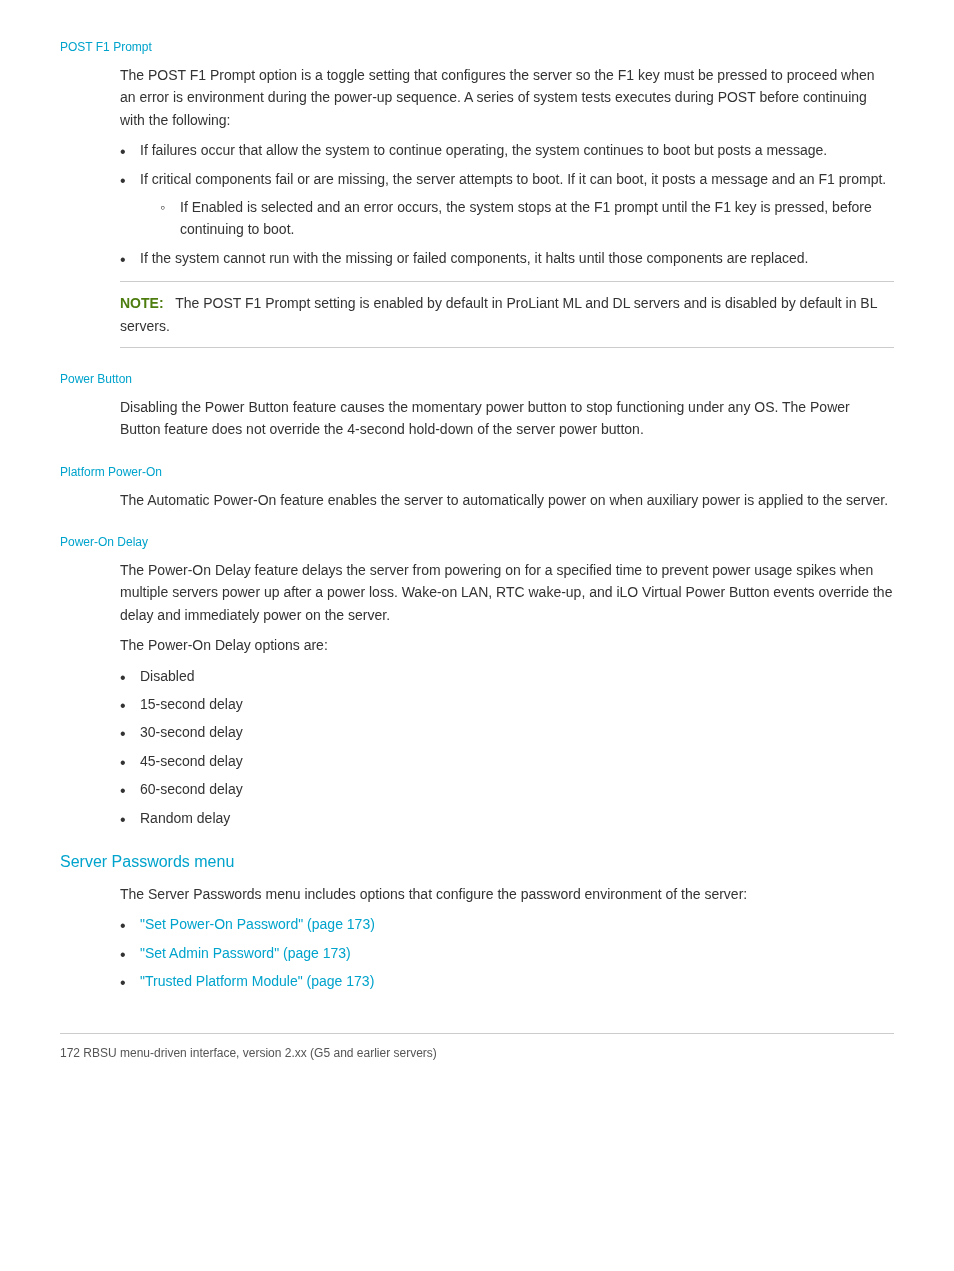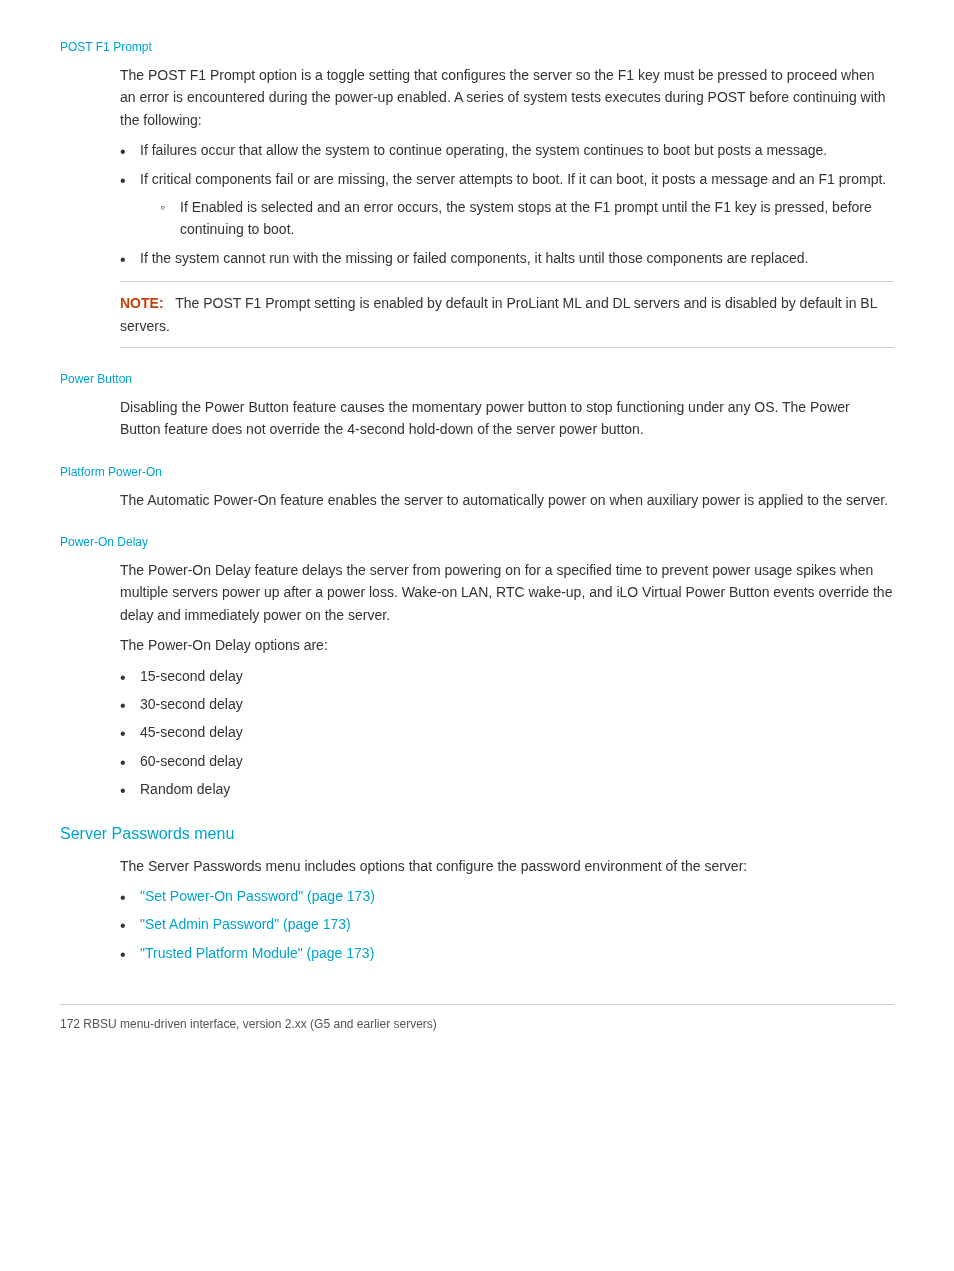--- a/index.html
+++ b/index.html
@@ -92,21 +92,21 @@
     .note-box {
       border-top: 1px solid #ccc;
       border-bottom: 1px solid #ccc;
       padding: 10px 0;
       margin: 12px 0;
       line-height: 1.6;
     }
 
     .note-label {
       font-weight: bold;
-      color: #c2410c;
+      color: #4d7c0f;
     }
 
     .link-text {
       color: #00a3cc;
       text-decoration: none;
     }
 
     .footer {
       margin-top: 40px;
       border-top: 1px solid #ccc;
@@ -114,21 +114,21 @@
       font-size: 12px;
       color: #555;
     }
   </style>
 </head>
 <body>
 
 <div class="section">
   <h2 class="section-title">POST F1 Prompt</h2>
   <div class="section-body">
-    <p>The POST F1 Prompt option is a toggle setting that configures the server so the F1 key must be pressed to proceed when an error is encountered during the power-up enabled. A series of system tests executes during POST before continuing with the following:</p>
+    <p>The POST F1 Prompt option is a toggle setting that configures the server so the F1 key must be pressed to proceed when an error is environment during the power-up sequence. A series of system tests executes during POST before continuing with the following:</p>
     <ul class="bullet-list">
       <li>
         <span>If failures occur that allow the system to continue operating, the system continues to boot but posts a message.</span>
       </li>
       <li>
         <span>If critical components fail or are missing, the server attempts to boot. If it can boot, it posts a message and an F1 prompt.</span>
         <ul class="sub-bullet-list">
           <li>
             <span>If Enabled is selected and an error occurs, the system stops at the F1 prompt until the F1 key is pressed, before continuing to boot.</span>
           </li>
@@ -158,20 +158,21 @@
     <p>The Automatic Power-On feature enables the server to automatically power on when auxiliary power is applied to the server.</p>
   </div>
 </div>
 
 <div class="section">
   <h2 class="section-title">Power-On Delay</h2>
   <div class="section-body">
     <p>The Power-On Delay feature delays the server from powering on for a specified time to prevent power usage spikes when multiple servers power up after a power loss. Wake-on LAN, RTC wake-up, and iLO Virtual Power Button events override the delay and immediately power on the server.</p>
     <p style="margin-top:8px;">The Power-On Delay options are:</p>
     <ul class="bullet-list">
+      <li><span>Disabled</span></li>
       <li><span>15-second delay</span></li>
       <li><span>30-second delay</span></li>
       <li><span>45-second delay</span></li>
       <li><span>60-second delay</span></li>
       <li><span>Random delay</span></li>
     </ul>
   </div>
 </div>
 
 <div class="section">

